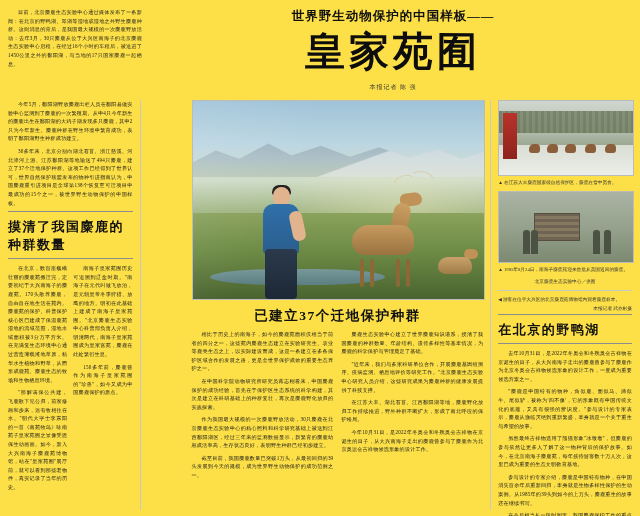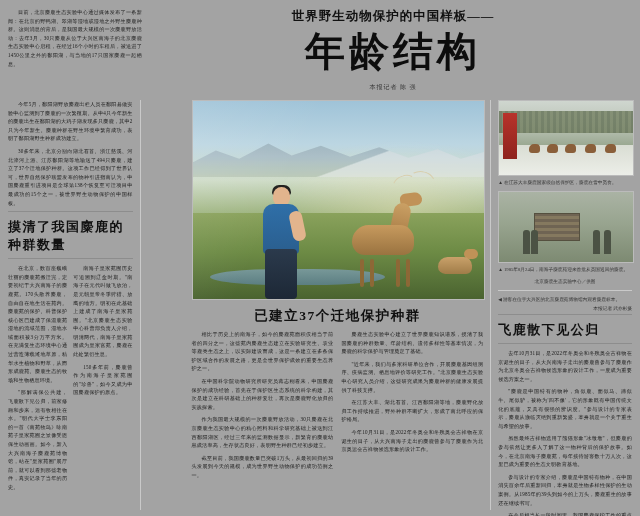--- a/index.html
+++ b/index.html
@@ -11,21 +11,21 @@
     width: 640px;
     height: 516px;
     overflow: hidden;
     font-family: "Liberation Serif", "DejaVu Serif", serif;
     color: #111;
   }
   .page {
     position: relative;
     width: 640px;
     height: 516px;
-    background: #a3a3a3;
+    background: #fde047;
     padding: 0;
     box-sizing: border-box;
   }
 
   
   .body-text {
     font-size: 5.1px;
     line-height: 8.6px;
     text-align: justify;
     color: #1b1b1b;
@@ -364,21 +364,21 @@
 <div class="page">
 
   <div class="top">
     <div class="col-left-top">
       <div class="body-text">
         <p>日前，北京麋鹿生态实验中心通过媒体发布了一条新闻：在北京的野鸭湖、翠湖等湿地或湿地之外野生麋鹿种群。这则消息的背后，是我国最大规模的一次麋鹿野放活动：去年3月，30只麋鹿从位于大兴区南海子的北京麋鹿生态实验中心启程，在经过16个小时的车程后，被送进了1450公里之外的鄱阳湖，与当地的17只国家麋鹿一起栖息。</p>
       </div>
     </div>
     <div class="head-right">
       <div class="kicker">世界野生动物保护的中国样板——</div>
-      <div class="main-title">年龄结构</div>
+      <div class="main-title">皇家苑囿</div>
       <div class="byline">本报记者 陈 强</div>
     </div>
   </div>
 
   <div class="grid">
 
     <div class="col col-1">
       <div class="body-text">
         <p>今年5月，鄱阳湖野放麋鹿出栏人员在鄱阳县做实验中心监测到了麋鹿的一次繁殖期。从中4只今年新生的麋鹿出生在鄱阳湖的大鸡子湖发现多只麋鹿，其中2只为今年新生。麋鹿种群在野生环境中繁育成功，表明了鄱阳湖野生种群成功建立。</p>
         <p>30多年来，北京分别向湖北石首、浙江慈溪、河北滦河上游、江苏鄱阳湖等地输送了494只麋鹿，建立了37个迁地保护种群。这项工作已经得到了世界认可，世界自然保护联盟发布的物种引进指南认为，中国麋鹿重引进项目是全球第138个恢复至可迁项目中最成功的15个之一，被世界野生动物保护的中国样板。</p>
@@ -478,21 +478,21 @@
         <div class="p" style="left:78%;"></div>
       </div>
       <div class="caption">▲ 1985年8月24日，南海子麋鹿苑迎来首批从英国返回的麋鹿。</div>
       <div class="caption" style="text-align:center;">北京麋鹿生态实验中心／供图</div>
 
       <div class="rule-thin"></div>
       <div class="sidebar-note">◀ 游客在位于大兴区的北京麋鹿苑博物馆内观看麋鹿标本。</div>
       <div class="credit">本报记者 武亦彬摄</div>
 
       <div class="rule"></div>
-      <div class="sec-head">飞鹿散下见公归</div>
+      <div class="sec-head">在北京的野鸭湖</div>
       <div class="rule"></div>
 
       <div class="body-text">
         <p>去年10月31日，是2022年冬奥会和冬残奥会吉祥物在京诞生的日子，从大兴南海子走出的麋鹿曾参与了麋鹿作为北京冬奥会吉祥物候选形象的设计工作，一度成为重要候选方案之一。</p>
         <p>"麋鹿是中国特有的物种，角似鹿、面似马、蹄似牛、尾似驴，被称为'四不像'，它的形象既有中国传统文化的底蕴，又具有很强的辨识度。"参与设计的专家表示，麋鹿从濒临灭绝到重新繁盛，本身就是一个关于重生与希望的故事。</p>
         <p>虽然最终吉祥物选用了熊猫形象"冰墩墩"，但麋鹿的参与依然让更多人了解了这一物种背后的保护故事。如今，在北京南海子麋鹿苑，每年接待游客数十万人次，这里已成为重要的生态文明教育基地。</p>
         <p>参与设计的专家介绍，麋鹿是中国特有物种，在中国消失百余年后重新回归，本身就是生物多样性保护的生动案例。从1985年的39头到如今的上万头，麋鹿重生的故事还在继续书写。</p>
         <p>在今后相当长一段时间里，我国麋鹿保护工作的重点将由数量增长转向质量提升，通过科学管理和栖息地修复，让麋鹿种群更加健康、更具活力。</p>
       </div>
     </div>

